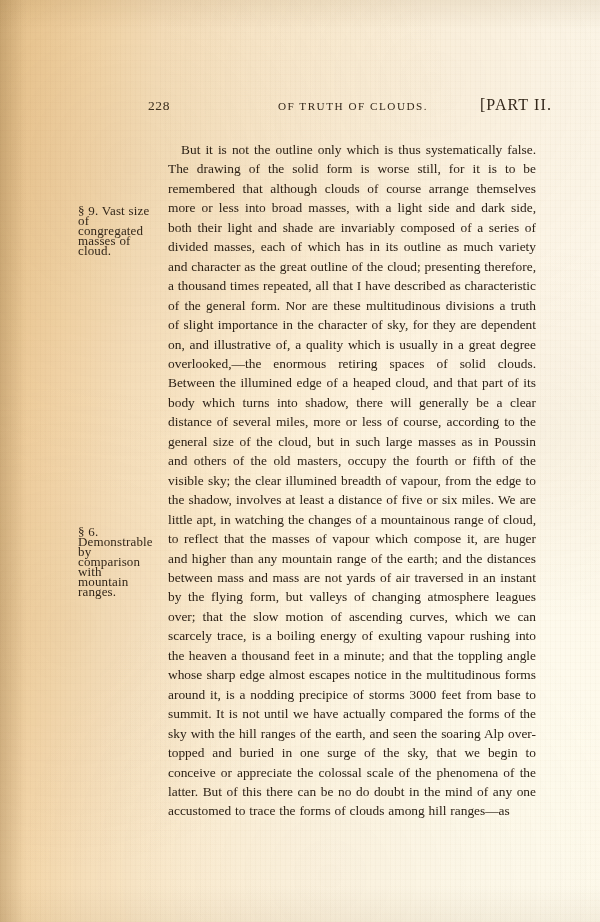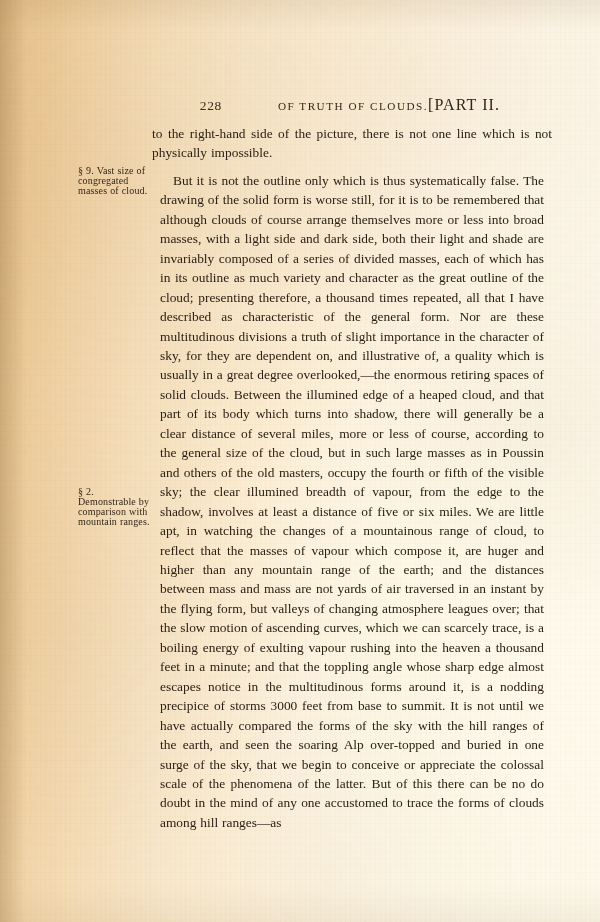--- a/index.html
+++ b/index.html
@@ -75,21 +75,21 @@
 
   
   .running-head {
     position: absolute;
     left: 148px;
     top: 96px;
     width: 404px;
     height: 18px;
     display: flex;
     align-items: baseline;
-    justify-content: center;
+    justify-content: space-between;
   }
   .rh-folio {
     font-size: 13.5px;
     letter-spacing: 0.6px;
     color: #3a2d1d;
   }
   .rh-title {
     font-size: 11.2px;
     letter-spacing: 1.5px;
     color: #33271a;
@@ -110,41 +110,42 @@
     top: 124px;
     width: 400px;
     font-size: 13.4px;
     line-height: 19.45px;
     text-align: justify;
     text-align-last: left;
     color: #2c2116;
     word-spacing: 0.5px;
   }
   .textblock p {
-    margin: 8px;
+    margin: 16px;
     text-indent: 0;
   }
   .textblock p.runon {
     margin: 0;
   }
   .indent {
     display: inline-block;
     width: 13px;
   }
 
   
   .sidenote {
     position: absolute;
     width: 72px;
-    font-size: 10px;
+    font-size: 13px;
     line-height: 10.0px;
     color: #33271a;
     text-align: left;
     letter-spacing: 0.15px;
     word-spacing: 0.3px;
+    margin-top: 40px;
   }
   #sidenote-9  { left: 78px; top: 166px; }
   #sidenote-10 { left: 78px; top: 487px; }
 
   
   .gutter-shade {
     position: absolute;
     left: 0; top: 0;
     width: 26px; height: 100%;
     background: linear-gradient(90deg, rgba(105,72,28,0.22) 0%, rgba(105,72,28,0.0) 100%);
@@ -173,24 +174,23 @@
   <div class="content">
 
     <div class="running-head">
       <span class="rh-folio">228</span>
       <span class="rh-title">OF TRUTH OF CLOUDS.</span>
       <span class="rh-part">[PART II.</span>
     </div>
 
     <div class="sidenote" id="sidenote-9">§ 9. Vast size of congregated masses of cloud.</div>
 
-    <div class="sidenote" id="sidenote-10">§ 2. Demonstrable by comparison with mountain ranges.</div>
+    <div class="sidenote" id="sidenote-10">§ 6. Demonstrable by comparison with mountain ranges.</div>
 
     <div class="textblock">
-      <p class="runon">to the right-hand side of the picture, there is not one line which is not physically impossible.</p>
       <p><span class="indent"></span><span>But it is not the outline only which is thus systematically false. The drawing of the solid form is worse still, for it is to be remembered that although clouds of course arrange themselves more or less into broad masses, with a light side and dark side, both their light and shade are invariably composed of a series of divided masses, each of which has in its outline as much variety and character as the great outline of the cloud; presenting therefore, a thousand times repeated, all that I have described as characteristic of the general form. Nor are these multitudinous divisions a truth of slight importance in the character of sky, for they are dependent on, and illustrative of, a quality which is usually in a great degree overlooked,—the enormous retiring spaces of solid clouds. Between the illumined edge of a heaped cloud, and that part of its body which turns into shadow, there will generally be a clear distance of several miles, more or less of course, according to the general size of the cloud, but in such large masses as in Poussin and others of the old masters, occupy the fourth or fifth of the visible sky; the clear illumined breadth of vapour, from the edge to the shadow, involves at least a distance of five or six miles. We are little apt, in watching the changes of a mountainous range of cloud, to reflect that the masses of vapour which compose it, are huger and higher than any mountain range of the earth; and the distances between mass and mass are not yards of air traversed in an instant by the flying form, but valleys of changing atmosphere leagues over; that the slow motion of ascending curves, which we can scarcely trace, is a boiling energy of exulting vapour rushing into the heaven a thousand feet in a minute; and that the toppling angle whose sharp edge almost escapes notice in the multitudinous forms around it, is a nodding precipice of storms 3000 feet from base to summit. It is not until we have actually compared the forms of the sky with the hill ranges of the earth, and seen the soaring Alp over-topped and buried in one surge of the sky, that we begin to conceive or appreciate the colossal scale of the phenomena of the latter. But of this there can be no do doubt in the mind of any one accustomed to trace the forms of clouds among hill ranges—as</span></p>
     </div>
 
   </div>
 
   <div class="gutter-shade"></div>
   <div class="edge-shade-top"></div>
   <div class="edge-shade-bottom"></div>
 
 </div>

